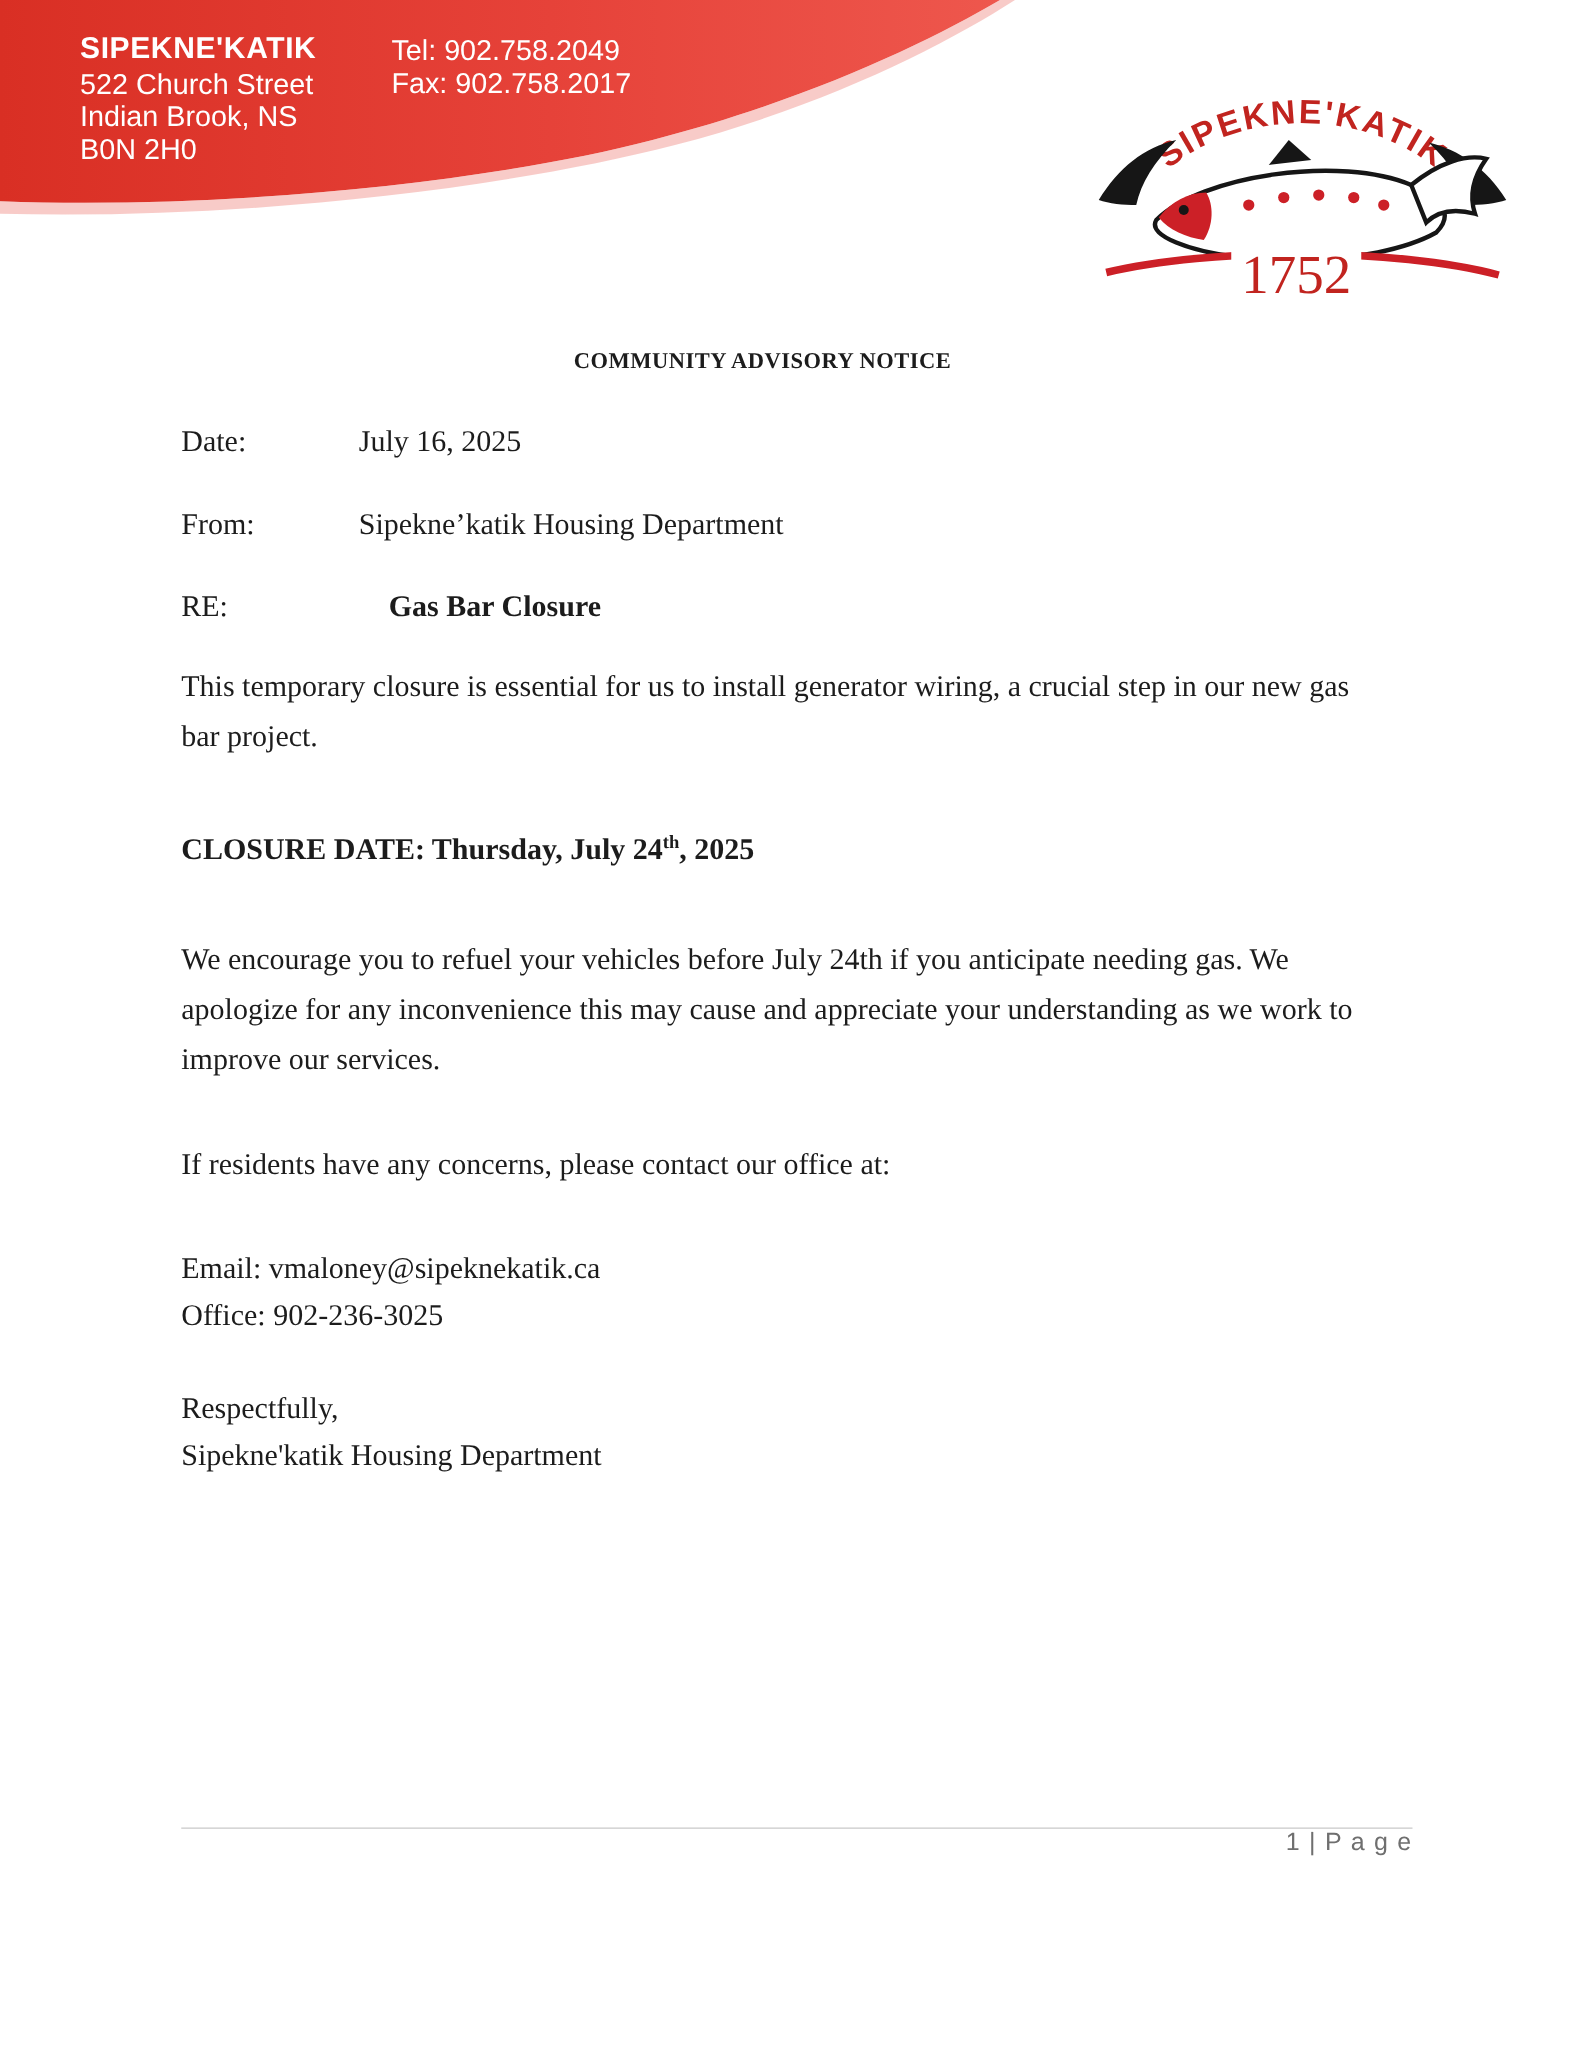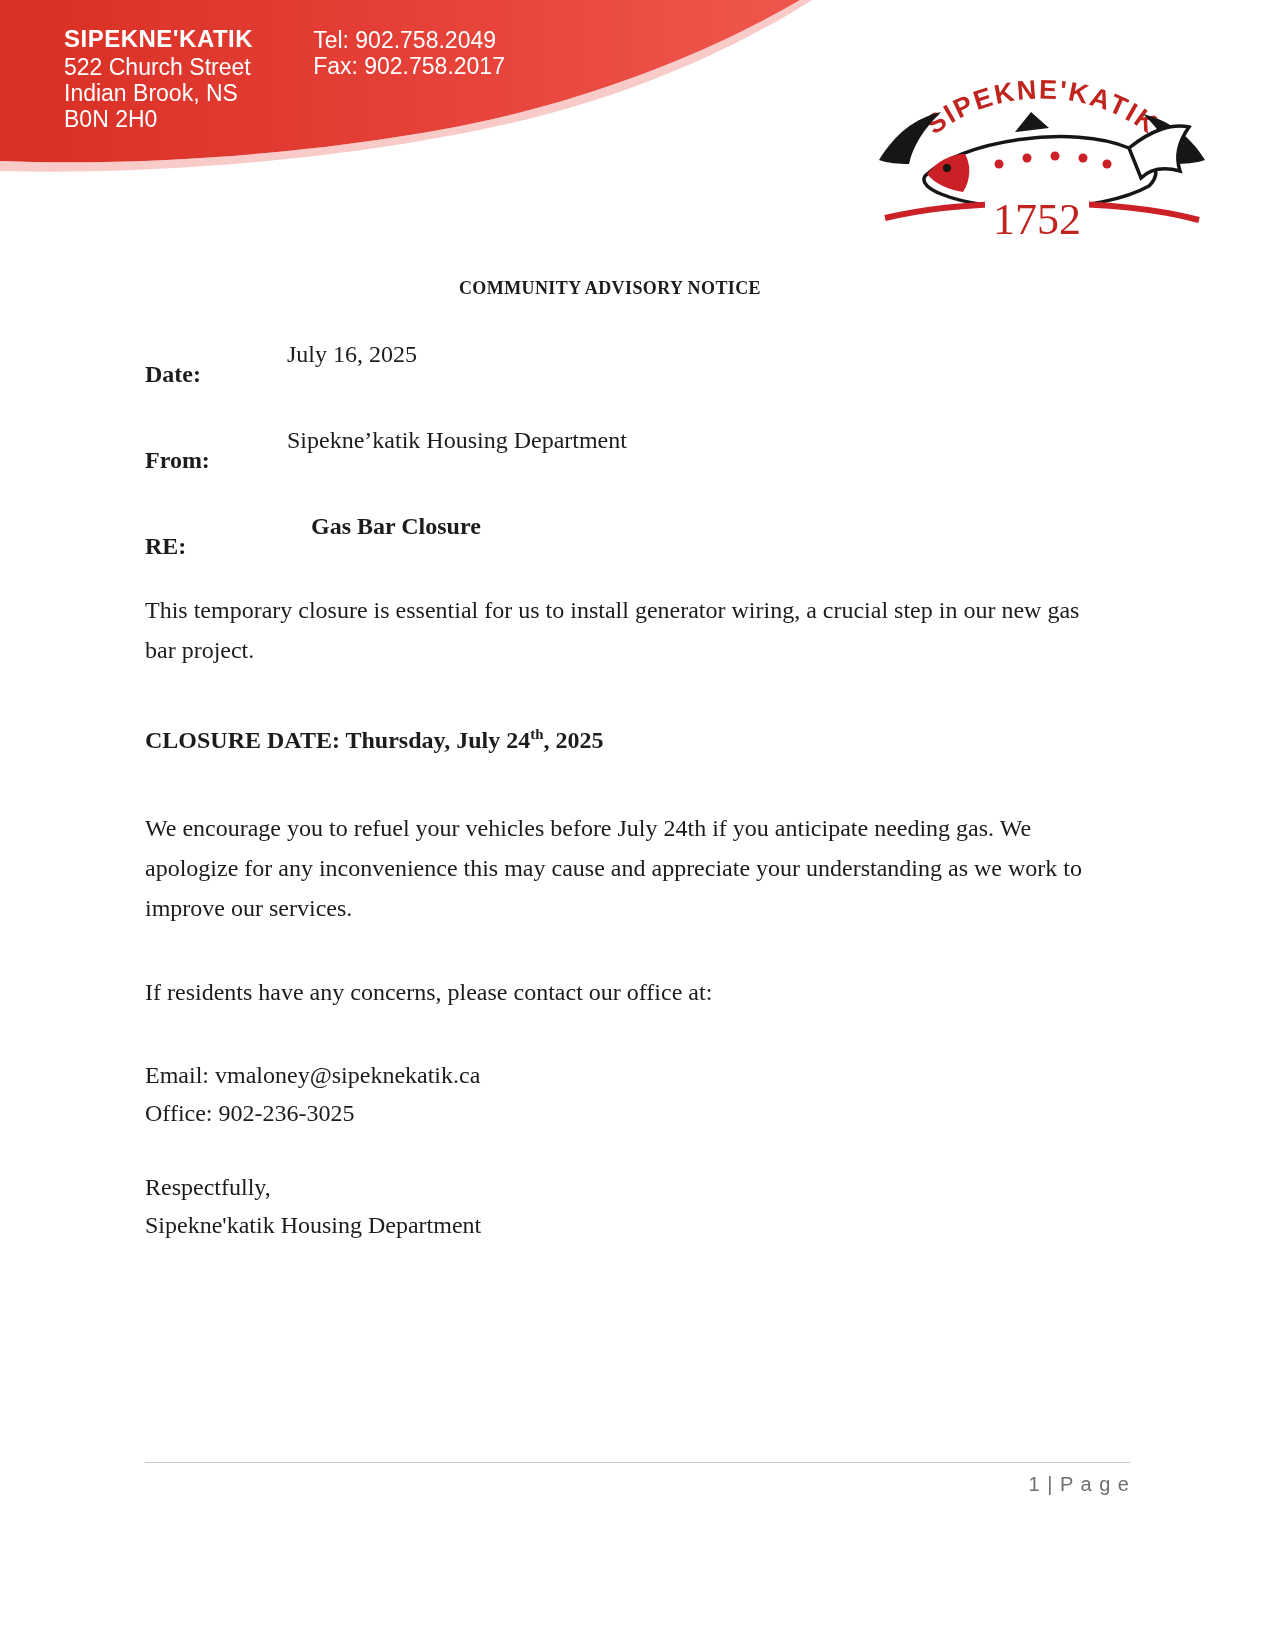--- a/index.html
+++ b/index.html
@@ -65,24 +65,23 @@
     font-size: 18px;
     font-weight: bold;
     letter-spacing: 0.4px;
     margin: 26px 30px 42px 0;
   }
   .field-row {
     display: flex;
     margin-bottom: 39px;
   }
   .field-label {
-    font-weight: bold;
+    font-weight: normal;
     width: 142px;
     flex: 0 0 142px;
-    margin-top: 20px;
   }
   .field-value.bold { font-weight: bold; }
   .re-row { margin-bottom: 30px; gap: 24px; }
 
   p.body-par {
     line-height: 40px;
     margin-bottom: 44px;
   }
   .closure-line {
     font-weight: bold;
@@ -93,21 +92,21 @@
   .contact-lines { line-height: 38px; margin-bottom: 36px; }
   .closing-block { line-height: 38px; }
 
   
   .page-footer {
     position: absolute;
     left: 145px;
     right: 145px;
     top: 1462px;
     border-top: 1px solid #c9c9c9;
-    padding-top: 10px;
+    padding-top: 0;
     text-align: right;
     font-family: "Liberation Sans", sans-serif;
     font-size: 20px;
     color: #6f6f6f;
     letter-spacing: 1px;
   }
 </style>
 </head>
 <body>
 

